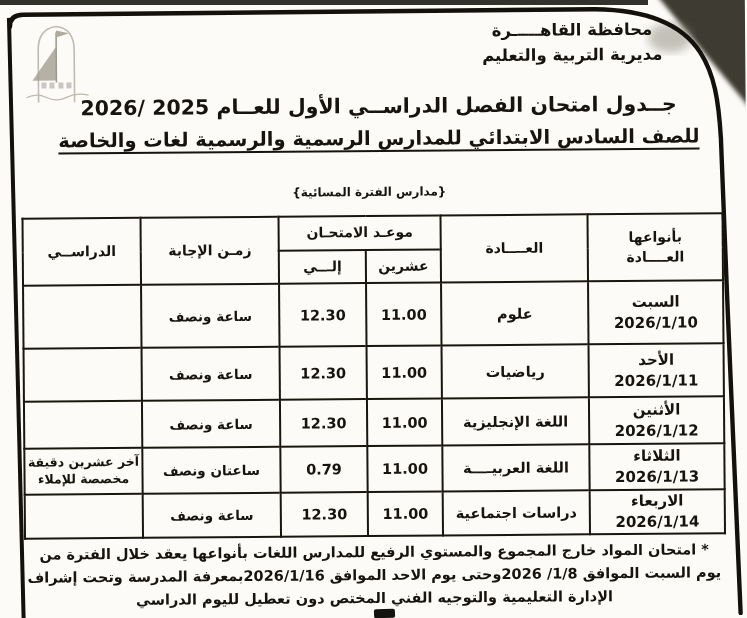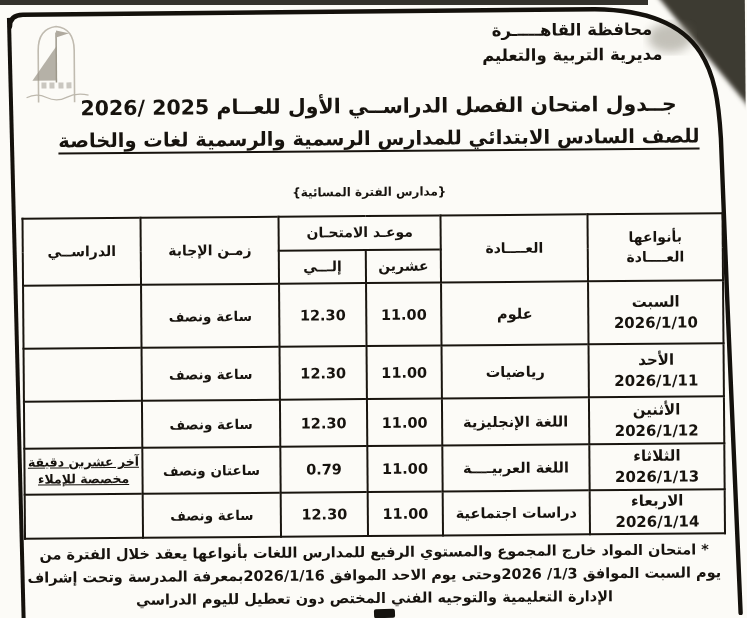--- a/index.html
+++ b/index.html
@@ -37,21 +37,21 @@
     font-weight:bold;table-layout:fixed;
   }
   table.sched th,table.sched td{
     border:2.6px solid #19150f;padding:0;vertical-align:middle;overflow:hidden;
   }
   th.h{font-size:14px;line-height:1.4;}
   .cell-day{font-size:15px;line-height:1.4;}
   .cell-subject{font-size:14.5px;}
   .cell-num{font-size:14.5px;direction:ltr;margin-top:12px;}
   .cell-duration{font-size:13.5px;}
-  .cell-notes{font-size:12.5px;line-height:1.35;padding:0 3px;text-decoration:underline;}
+  .cell-notes{font-size:12.5px;line-height:1.35;padding:0 3px;}
 
   
   .footnote{
     position:absolute;top:541px;right:28px;width:694px;
     direction:rtl;text-align:center;font-weight:bold;
     font-size:14.5px;line-height:1.6;
   }
   .footnote .date{direction:ltr;unicode-bidi:isolate;white-space:nowrap;}
 
   
@@ -195,21 +195,21 @@
         <td class="cell-num">12.30</td>
         <td class="cell-duration">ساعة ونصف</td>
         <td class="cell-notes"></td>
       </tr>
     </tbody>
   </table>
 
   <div class="footnote">
     <div>*  امتحان المواد خارج المجموع والمستوي الرفيع للمدارس اللغات بأنواعها يعقد خلال الفترة من</div>
     <div>
-      <span>يوم السبت الموافق </span><span class="date" dir="ltr">2026 /1/3</span><span>وحتى يوم الاحد الموافق </span><span class="date" dir="ltr">2026/1/16</span><span>بمعرفة المدرسة وتحت إشراف</span>
+      <span>يوم السبت الموافق </span><span class="date" dir="ltr">2026 /1/8</span><span>وحتى يوم الاحد الموافق </span><span class="date" dir="ltr">2026/1/16</span><span>بمعرفة المدرسة وتحت إشراف</span>
     </div>
     <div>الإدارة التعليمية والتوجيه الفني المختص دون تعطيل لليوم الدراسي</div>
   </div>
 
 </div>
 
 <div class="top-strip"></div>
 <div class="bottom-smudge"></div>
 
 </body></html>

